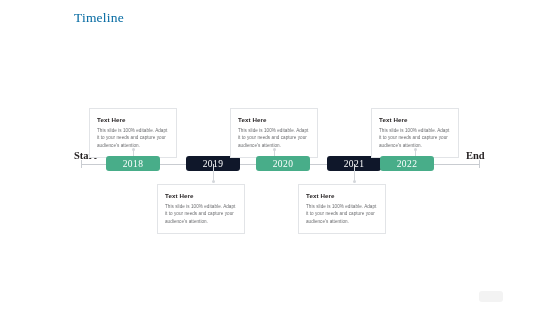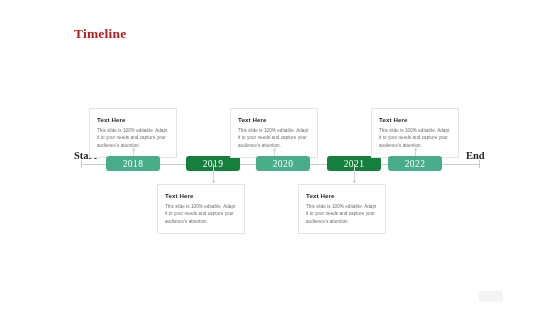--- a/index.html
+++ b/index.html
@@ -12,25 +12,25 @@
     background: #ffffff;
     font-family: "Liberation Sans", sans-serif;
     overflow: hidden;
     position: relative;
   }
 
   
   #slide-title {
     position: absolute;
     left: 74px;
-    top: 26px;
+    top: 10px;
     font-family: "Liberation Serif", serif;
-    font-weight: bold;
+    font-weight: normal;
     font-size: 13.5px;
-    color: #b91c1c;
+    color: #0369a1;
     letter-spacing: 0.2px;
     white-space: nowrap;
   }
 
   
   #timeline {
     position: absolute;
     left: 0;
     top: 0;
     width: 560px;
@@ -79,21 +79,21 @@
     align-items: center;
     justify-content: center;
     font-family: "Liberation Serif", serif;
     font-size: 9.5px;
     font-weight: normal;
     color: #ffffff;
     letter-spacing: 0.4px;
     box-sizing: border-box;
   }
   .year-chip.green { background: #48ad89; }
-  .year-chip.blue  { background: #15803d; }
+  .year-chip.blue  { background: #0f172a; }
 
   
   .stem {
     position: absolute;
     width: 1px;
     background: #d3d6da;
   }
   .stem-dot {
     position: absolute;
     width: 3px;
@@ -184,17 +184,17 @@
     <p class="callout-title">Text Here</p>
     <p class="callout-body">This slide is 100% editable. Adapt it to your needs and capture your audience's attention.</p>
   </div>
 
   <div class="callout" style="left:371px; top:108px;">
     <p class="callout-title">Text Here</p>
     <p class="callout-body">This slide is 100% editable. Adapt it to your needs and capture your audience's attention.</p>
   </div>
   <div class="stem" style="left:415px; top:150px; height:13px;"></div>
   <div class="stem-dot" style="left:414px; top:148px;"></div>
-  <div class="year-chip green" style="left:388px;">2022</div>
+  <div class="year-chip green" style="left:380px;">2022</div>
 
 </div>
 
 <div id="watermark"></div>
 
 </body></html>

